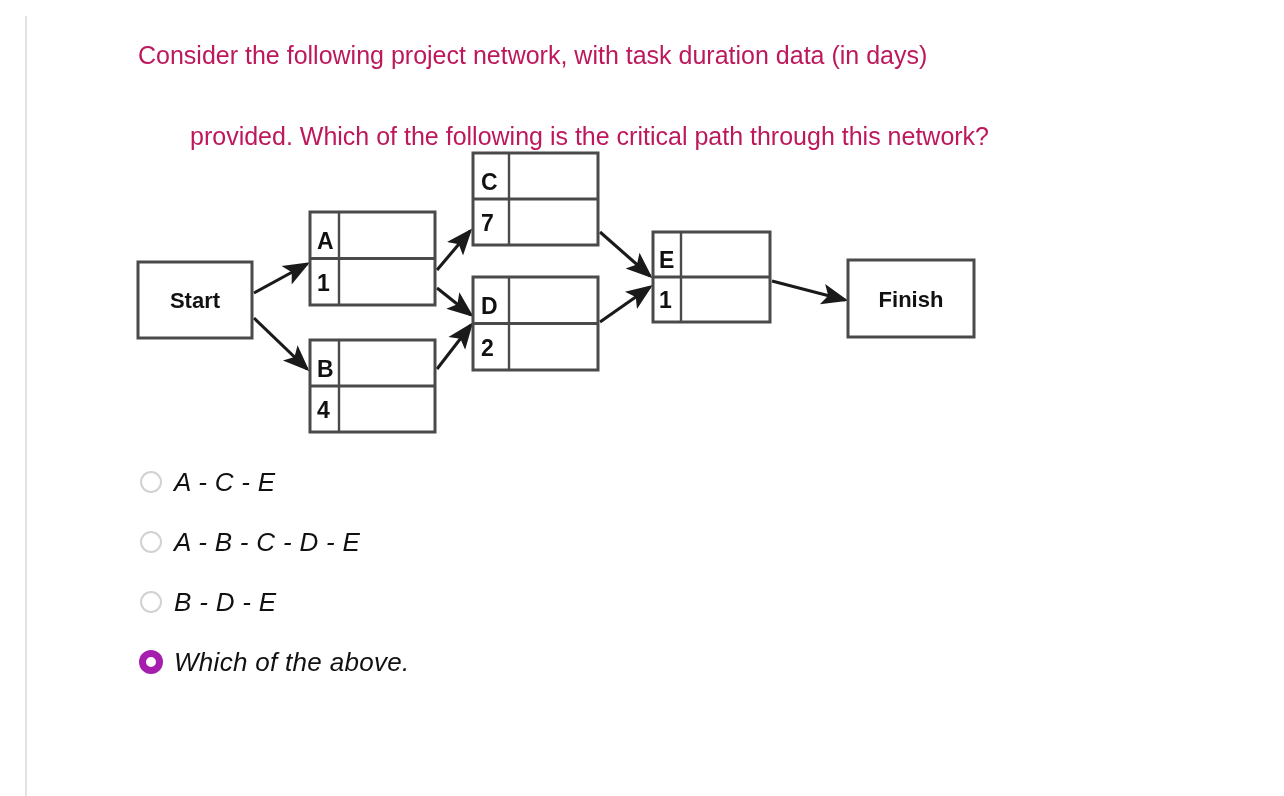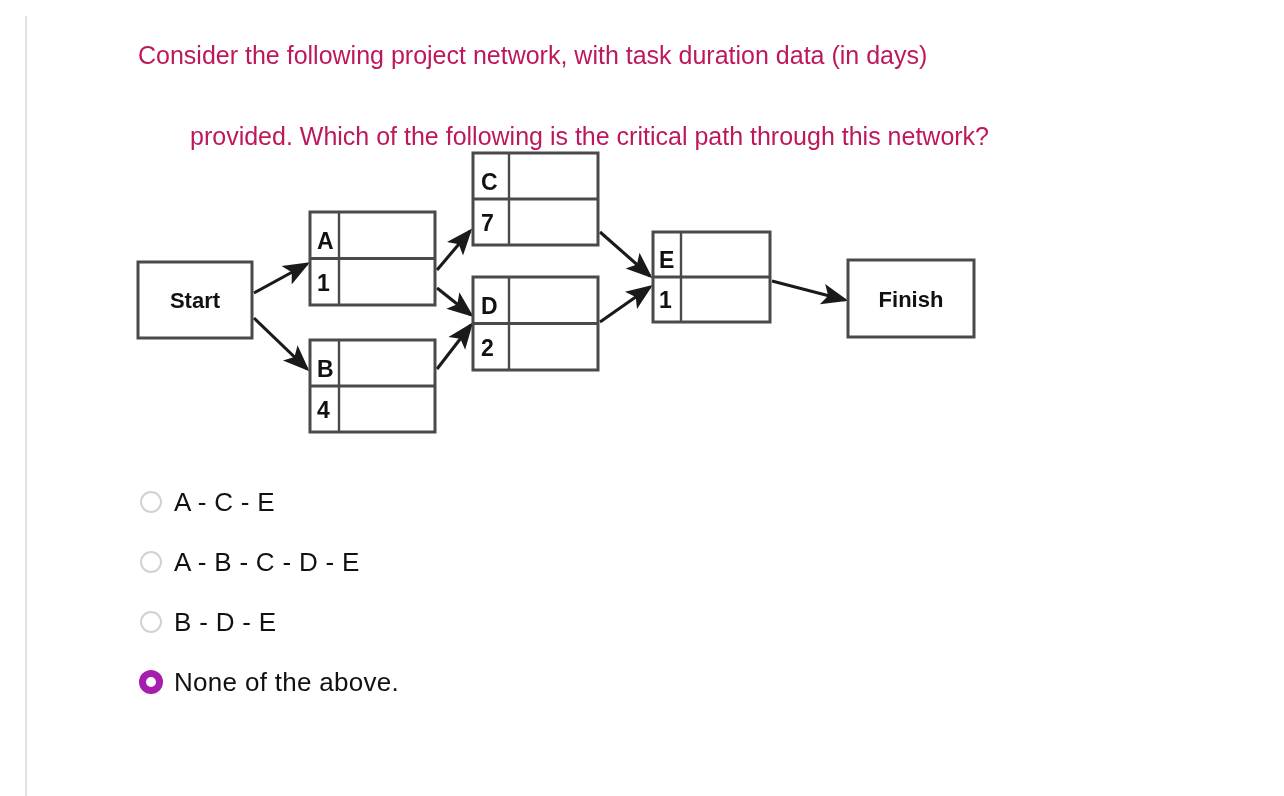--- a/index.html
+++ b/index.html
@@ -48,22 +48,23 @@
     top: 0;
     width: 1284px;
     height: 460px;
   }
   #network-diagram svg { display: block; }
 
   
   #answer-options {
     position: absolute;
     left: 140px;
-    top: 472px;
+    top: 452px;
     width: 700px;
+    font-style: italic;
   }
   .option-row {
     display: flex;
     align-items: center;
     height: 60px;
   }
   .radio {
     flex: 0 0 auto;
     width: 22px;
     height: 22px;
@@ -181,16 +182,16 @@
     <span class="option-label">A - B - C - D - E</span>
   </div>
 
   <div class="option-row">
     <span class="radio"></span>
     <span class="option-label">B - D - E</span>
   </div>
 
   <div class="option-row selected">
     <span class="radio"></span>
-    <span class="option-label">None of the above.</span>
+    <span class="option-label">Which of the above.</span>
   </div>
 
 </div>
 
 </body></html>

